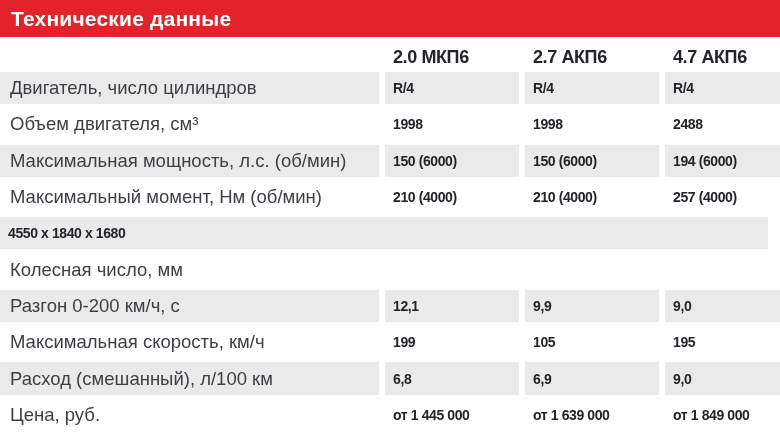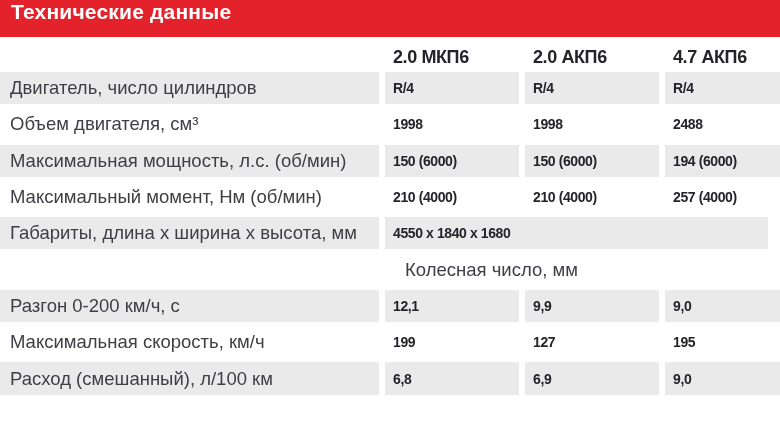--- a/index.html
+++ b/index.html
@@ -7,42 +7,41 @@
     width: 780px; height: 433px;
     background: #ffffff;
     font-family: "Liberation Sans", sans-serif;
     position: relative;
     overflow: hidden;
   }
   .titlebar {
     height: 37px;
     background: #e4222b;
     display: flex;
-    align-items: flex-start;
+    align-items: center;
     padding: 0 11px;
     box-sizing: border-box;
   }
   .titlebar .title {
     color: #ffffff;
     font-weight: bold;
     font-size: 21px;
     letter-spacing: 0.2px;
   }
   .colheaders {
     height: 33px;
     display: flex;
     align-items: flex-end;
     box-sizing: border-box;
     padding-bottom: 2px;
   }
   .row {
     display: flex;
     height: 36.3px;
     box-sizing: border-box;
-    justify-content: flex-end;
   }
   .cell {
     box-sizing: border-box;
     display: flex;
     align-items: center;
     margin: 2px 6px 2px 0;
   }
   .cell.label { flex: 0 0 379px; padding-left: 10px; }
   .cell.val   { flex: 0 0 134px; padding-left: 8px; }
   .cell.val.last { flex: 1 1 auto; margin-right: 0; }
@@ -72,21 +71,21 @@
   <div class="titlebar">
     <span class="title">Технические данные</span>
   </div>
 
   <div class="colheaders">
     <div class="spacer"></div>
     <div class="cell val">
       <span class="val-text">2.0 МКП6</span>
     </div>
     <div class="cell val">
-      <span class="val-text">2.0 АКП6</span>
+      <span class="val-text">2.7 АКП6</span>
     </div>
     <div class="cell val last">
       <span class="val-text">4.7 АКП6</span>
     </div>
   </div>
 
   <div class="row shaded">
     <div class="cell label">
       <span class="label-text">Двигатель, число цилиндров</span>
     </div>
@@ -140,23 +139,20 @@
     </div>
     <div class="cell val">
       <span class="val-text">210 (4000)</span>
     </div>
     <div class="cell val last">
       <span class="val-text">257 (4000)</span>
     </div>
   </div>
 
   <div class="row shaded">
-    <div class="cell label">
-      <span class="label-text">Габариты, длина x ширина x высота, мм</span>
-    </div>
     <div class="cell span">
       <span class="val-text">4550 x 1840 x 1680</span>
     </div>
   </div>
 
   <div class="row">
     <div class="cell label">
       <span class="label-text">Колесная число, мм</span>
     </div>
   </div>
@@ -177,21 +173,21 @@
   </div>
 
   <div class="row">
     <div class="cell label">
       <span class="label-text">Максимальная скорость, км/ч</span>
     </div>
     <div class="cell val">
       <span class="val-text">199</span>
     </div>
     <div class="cell val">
-      <span class="val-text">127</span>
+      <span class="val-text">105</span>
     </div>
     <div class="cell val last">
       <span class="val-text">195</span>
     </div>
   </div>
 
   <div class="row shaded">
     <div class="cell label">
       <span class="label-text">Расход (смешанный), л/100 км</span>
     </div>
@@ -199,14 +195,28 @@
       <span class="val-text">6,8</span>
     </div>
     <div class="cell val">
       <span class="val-text">6,9</span>
     </div>
     <div class="cell val last">
       <span class="val-text">9,0</span>
     </div>
   </div>
 
+  <div class="row">
+    <div class="cell label">
+      <span class="label-text">Цена, руб.</span>
+    </div>
+    <div class="cell val">
+      <span class="val-text">от 1 445 000</span>
+    </div>
+    <div class="cell val">
+      <span class="val-text">от 1 639 000</span>
+    </div>
+    <div class="cell val last">
+      <span class="val-text">от 1 849 000</span>
+    </div>
+  </div>
 
 </div>
 
 </body></html>

